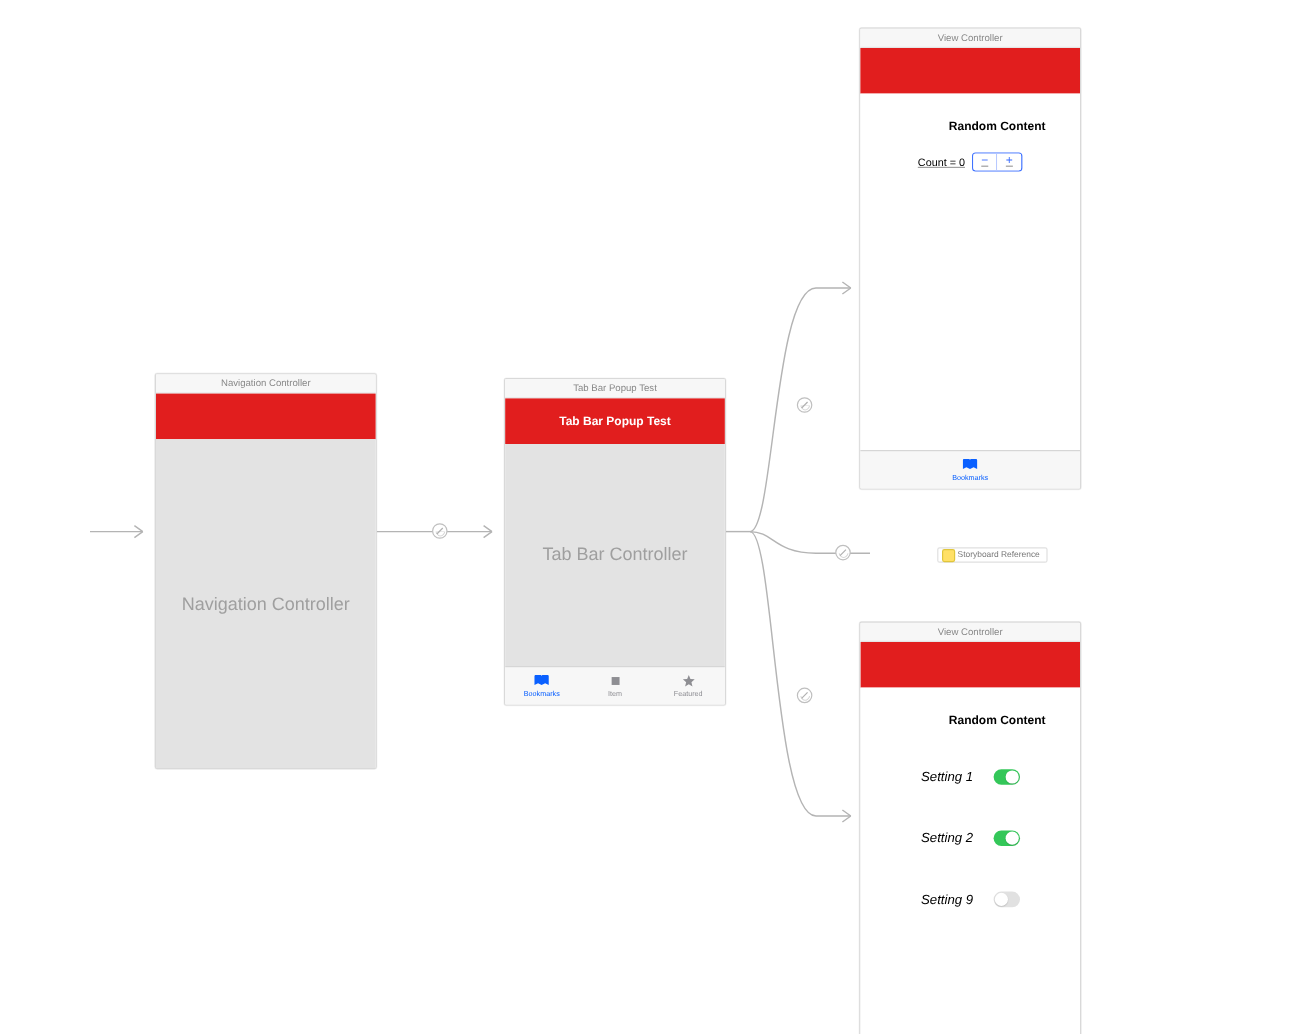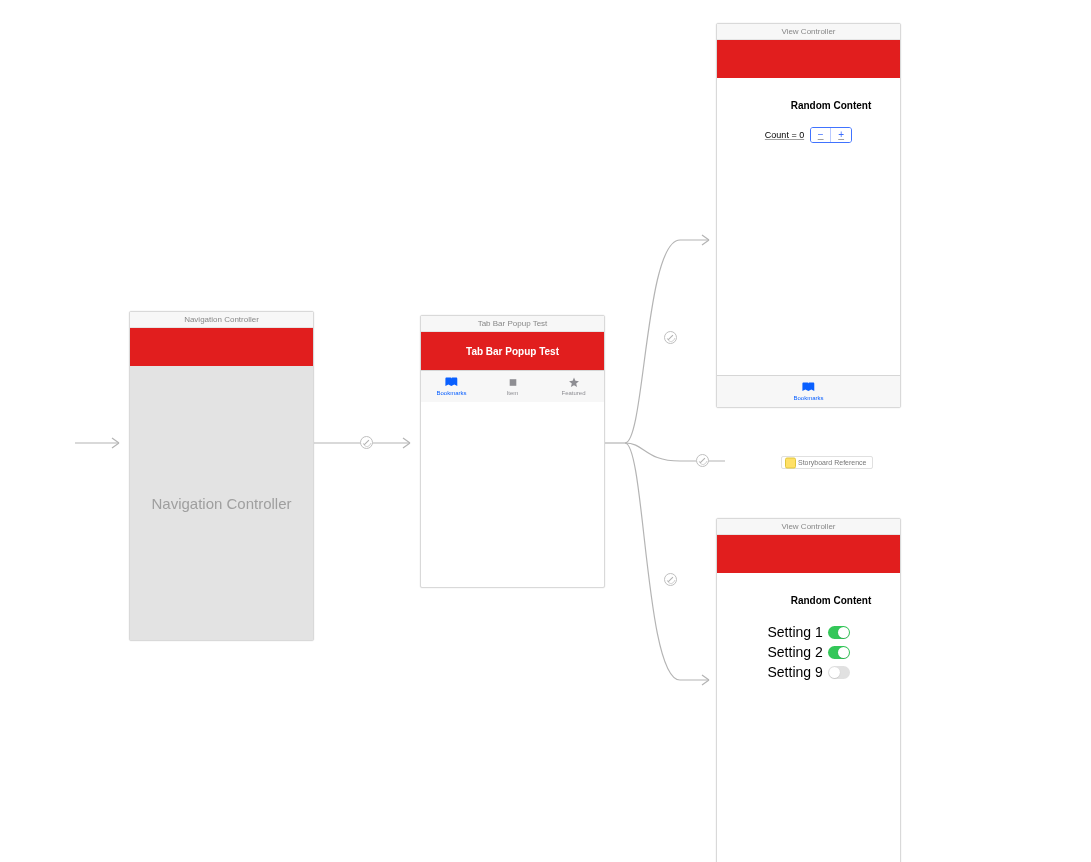--- a/index.html
+++ b/index.html
@@ -71,22 +71,22 @@
     border: none;
     color: #3a6cff;
     font-size: 10px;
     line-height: 1;
     padding: 0;
     cursor: pointer;
   }
   .stepper button:first-child { border-right: 1px solid #b8c9ff; }
   .settings-row {
     display: flex; align-items: center; justify-content: space-between;
-    width: 82px; margin: 2px 0;
-    font-size: 14px; color: #000;
+    width: 82px; margin: 19px 0;
+    font-size: 11px; color: #000; font-style: italic;
   }
   .switch {
     width: 22px; height: 13px; border-radius: 7px;
     background: #e1e1e1; position: relative; display:inline-block;
   }
   .switch.on { background: #34c759; }
   .switch .knob {
     position: absolute; width: 11px; height: 11px; border-radius: 50%;
     background: #fff; top: 1px; right: 1px;
     box-shadow: 0 0.5px 1px rgba(0,0,0,0.2);
@@ -144,20 +144,21 @@
   <div class="scene-title">Navigation Controller</div>
   <div class="navbar"></div>
   <div class="body-area">Navigation Controller</div>
 </div>
 
 <div class="scene" style="left:420px; top:275px; width:185px; height:273px;margin-top:40px;">
   <div class="scene-title">Tab Bar Popup Test</div>
   <div class="navbar">
     <span>Tab Bar Popup Test</span>
   </div>
+  <div class="body-area">Tab Bar Controller</div>
   <div class="tabbar">
     <div class="tab active">
       <span>
         <svg viewBox="0 0 24 20">
             <path fill="currentColor" d="M2 1h8c1 0 2 1 2 2v15l-6-3-6 3V3c0-1 1-2 2-2zm12 0h8c1 0 2 1 2 2v15l-6-3-6 3V3c0-1 1-2 2-2z" transform="scale(0.9)"></path>
           </svg>
       </span>
       <span>Bookmarks</span>
     </div>
     <div class="tab">

